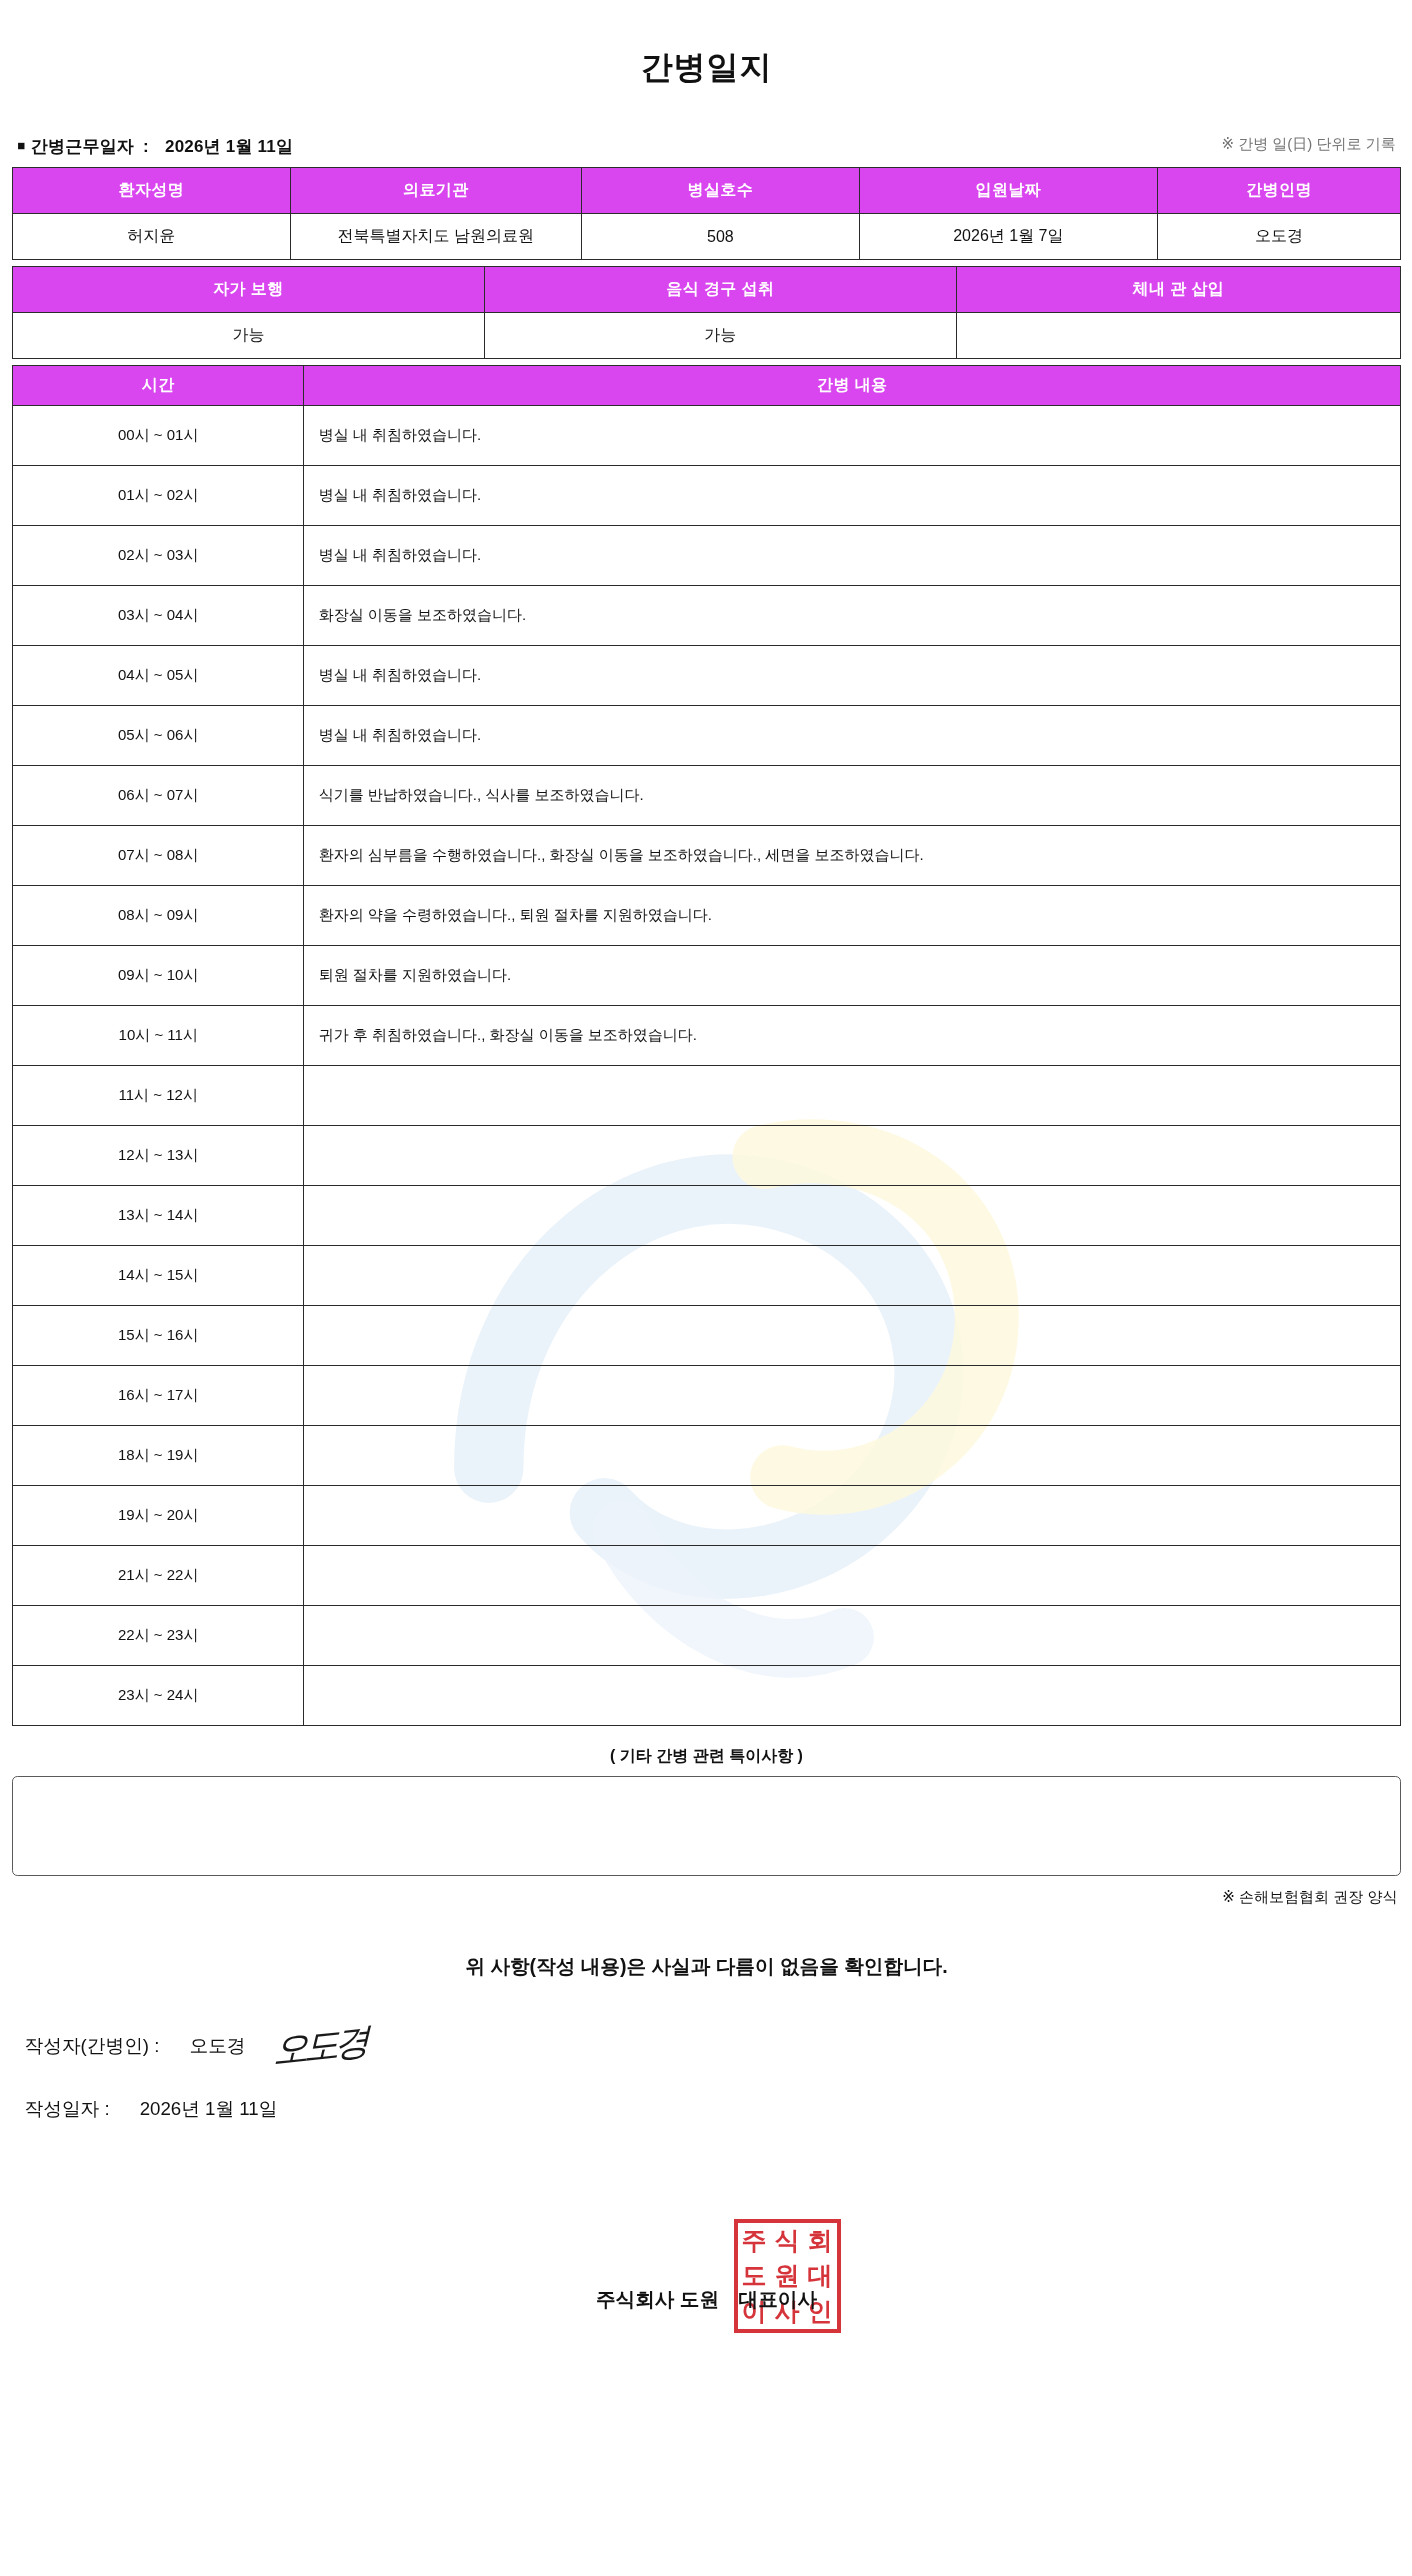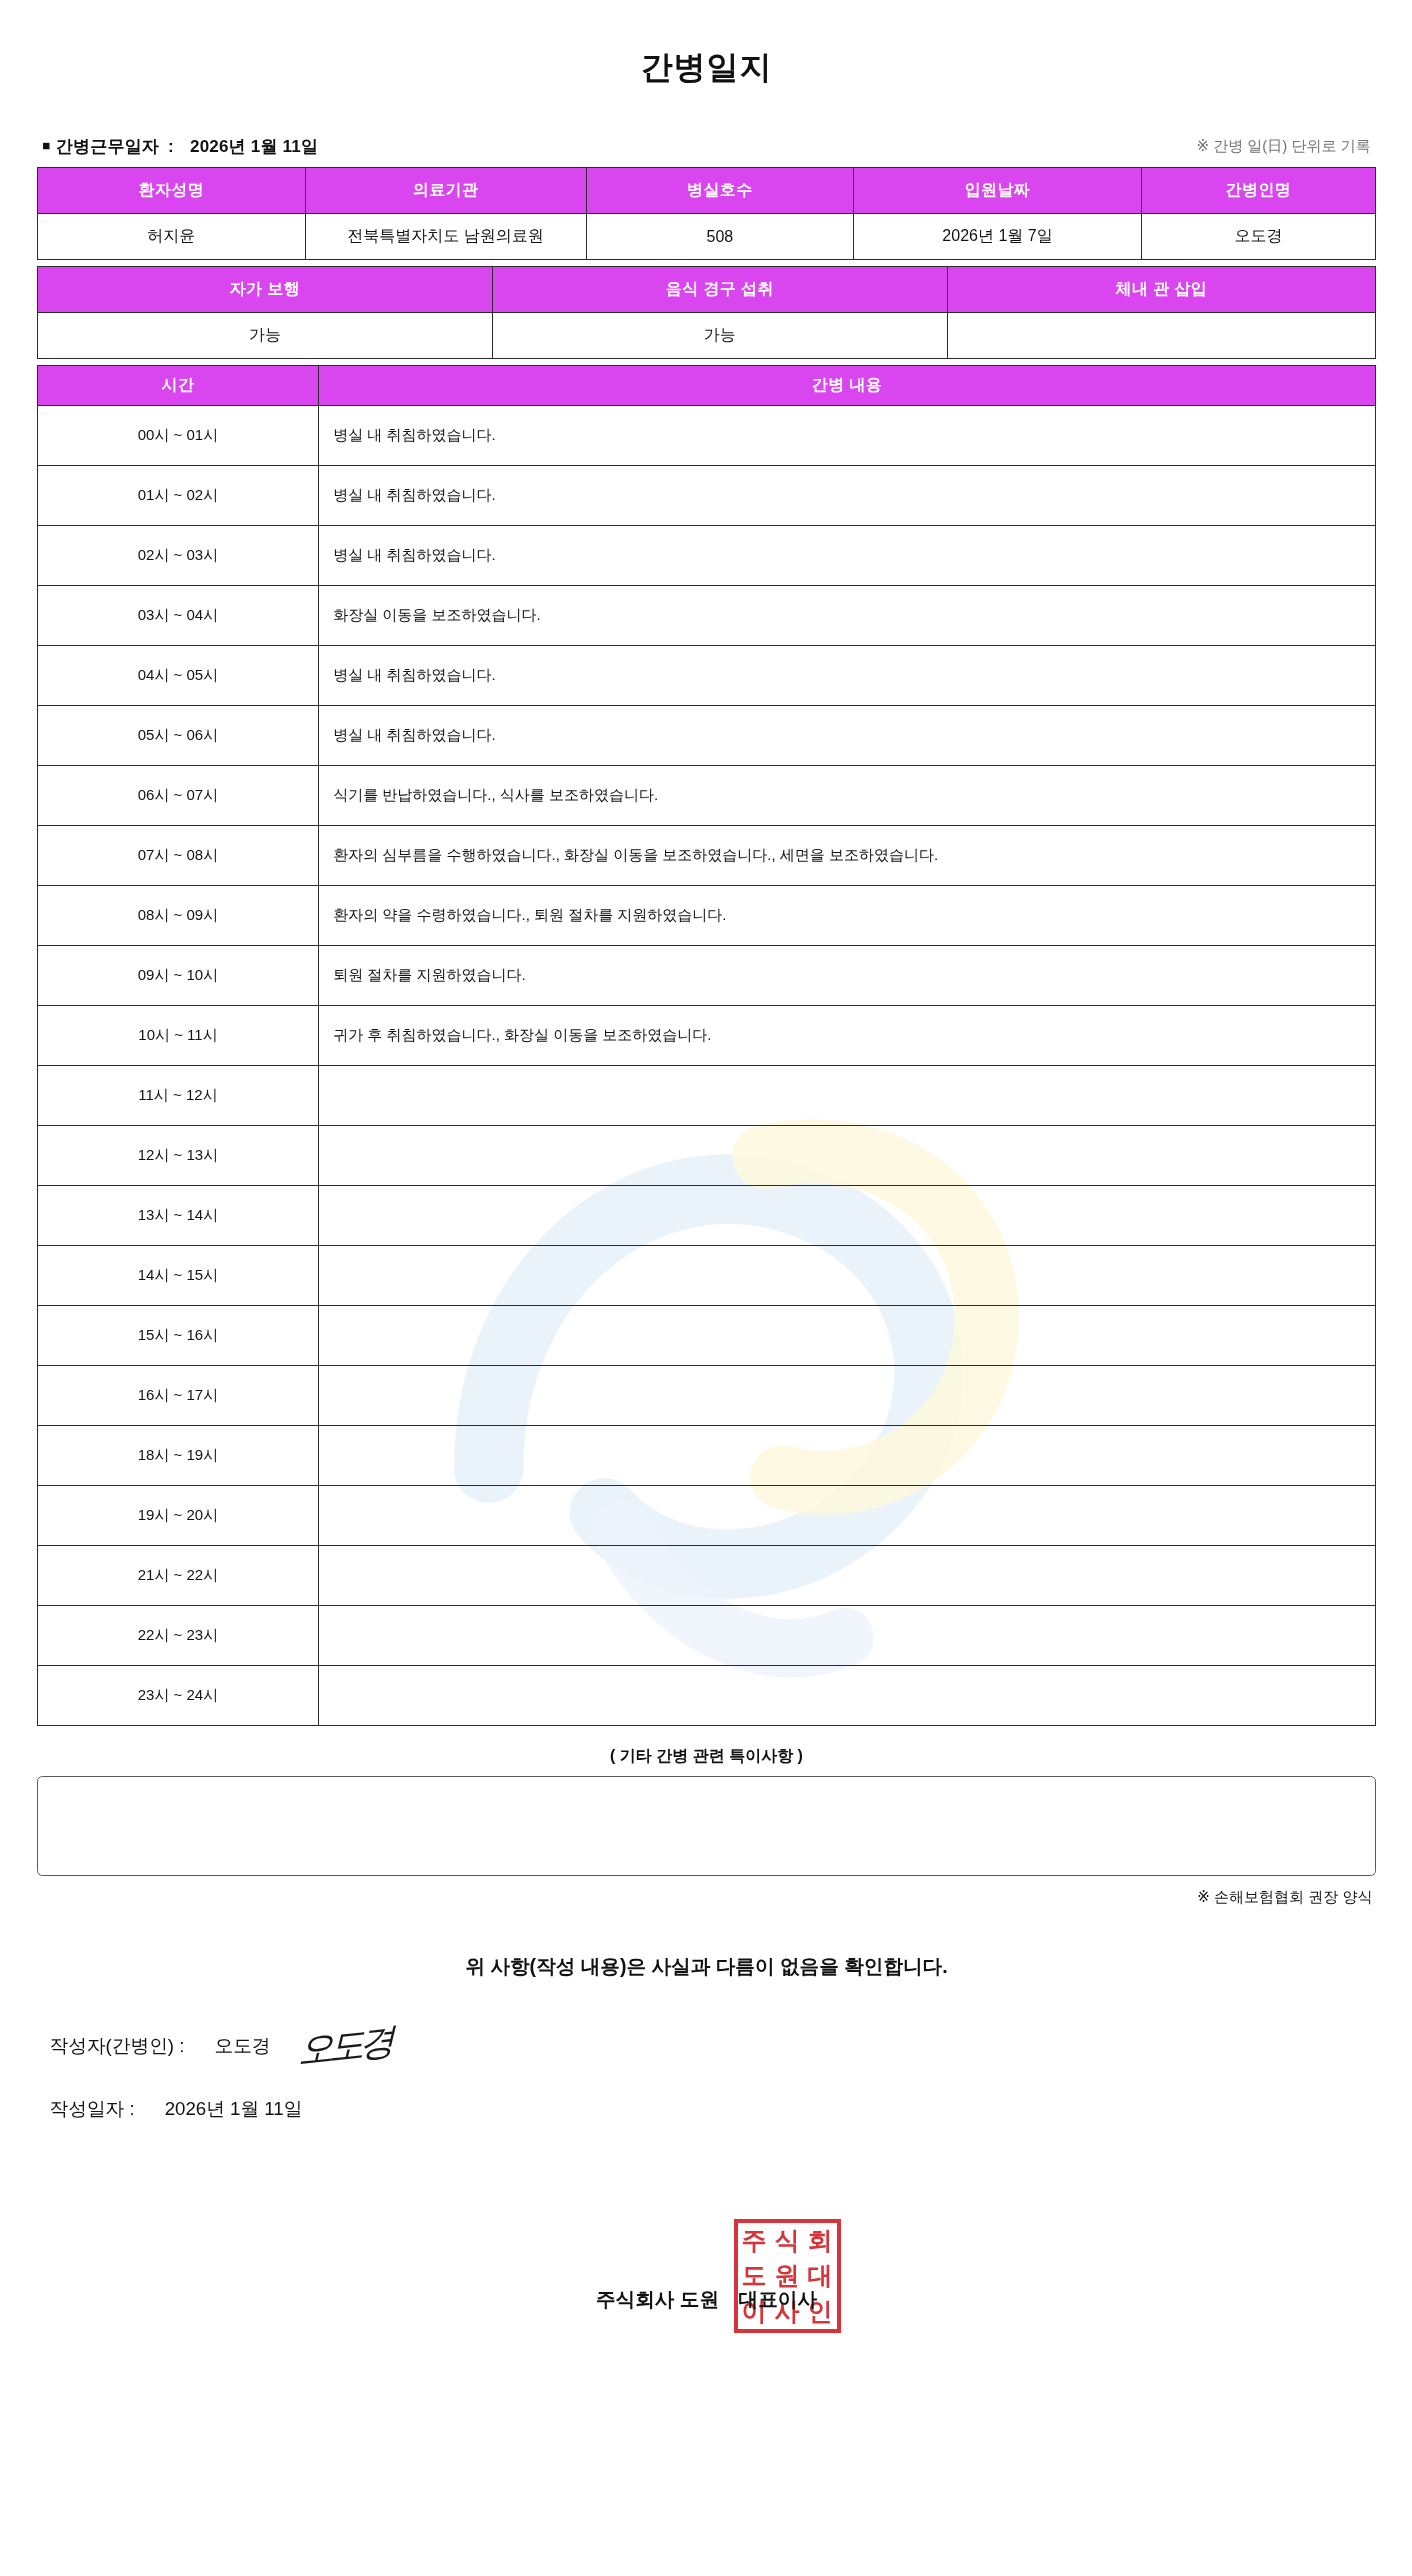--- a/index.html
+++ b/index.html
@@ -14,21 +14,21 @@
     color: #111111;
     position: relative;
     overflow: hidden;
   }
 
   .page {
     position: relative;
     width: 1413px;
     height: 2576px;
     box-sizing: border-box;
-    padding: 0 37px;
+    padding: 0 12px;
   }
 
   
   .watermark {
     position: absolute;
     left: 382px;
     top: 1050px;
     width: 676px;
     height: 801px;
     pointer-events: none;
@@ -42,21 +42,21 @@
     text-align: center;
     font-size: 32px;
     font-weight: bold;
     letter-spacing: 0.9px;
     padding-top: 46px;
     padding-bottom: 9px;
   }
 
   .meta-row {
     display: flex;
-    align-items: center;
+    align-items: flex-start;
     justify-content: space-between;
     margin-top: 36px;
     padding: 0 5.3px 9px 5.3px;
   }
   .meta-left {
     font-size: 17px;
     font-weight: bold;
     letter-spacing: 0.2px;
   }
   .meta-left .sq {

